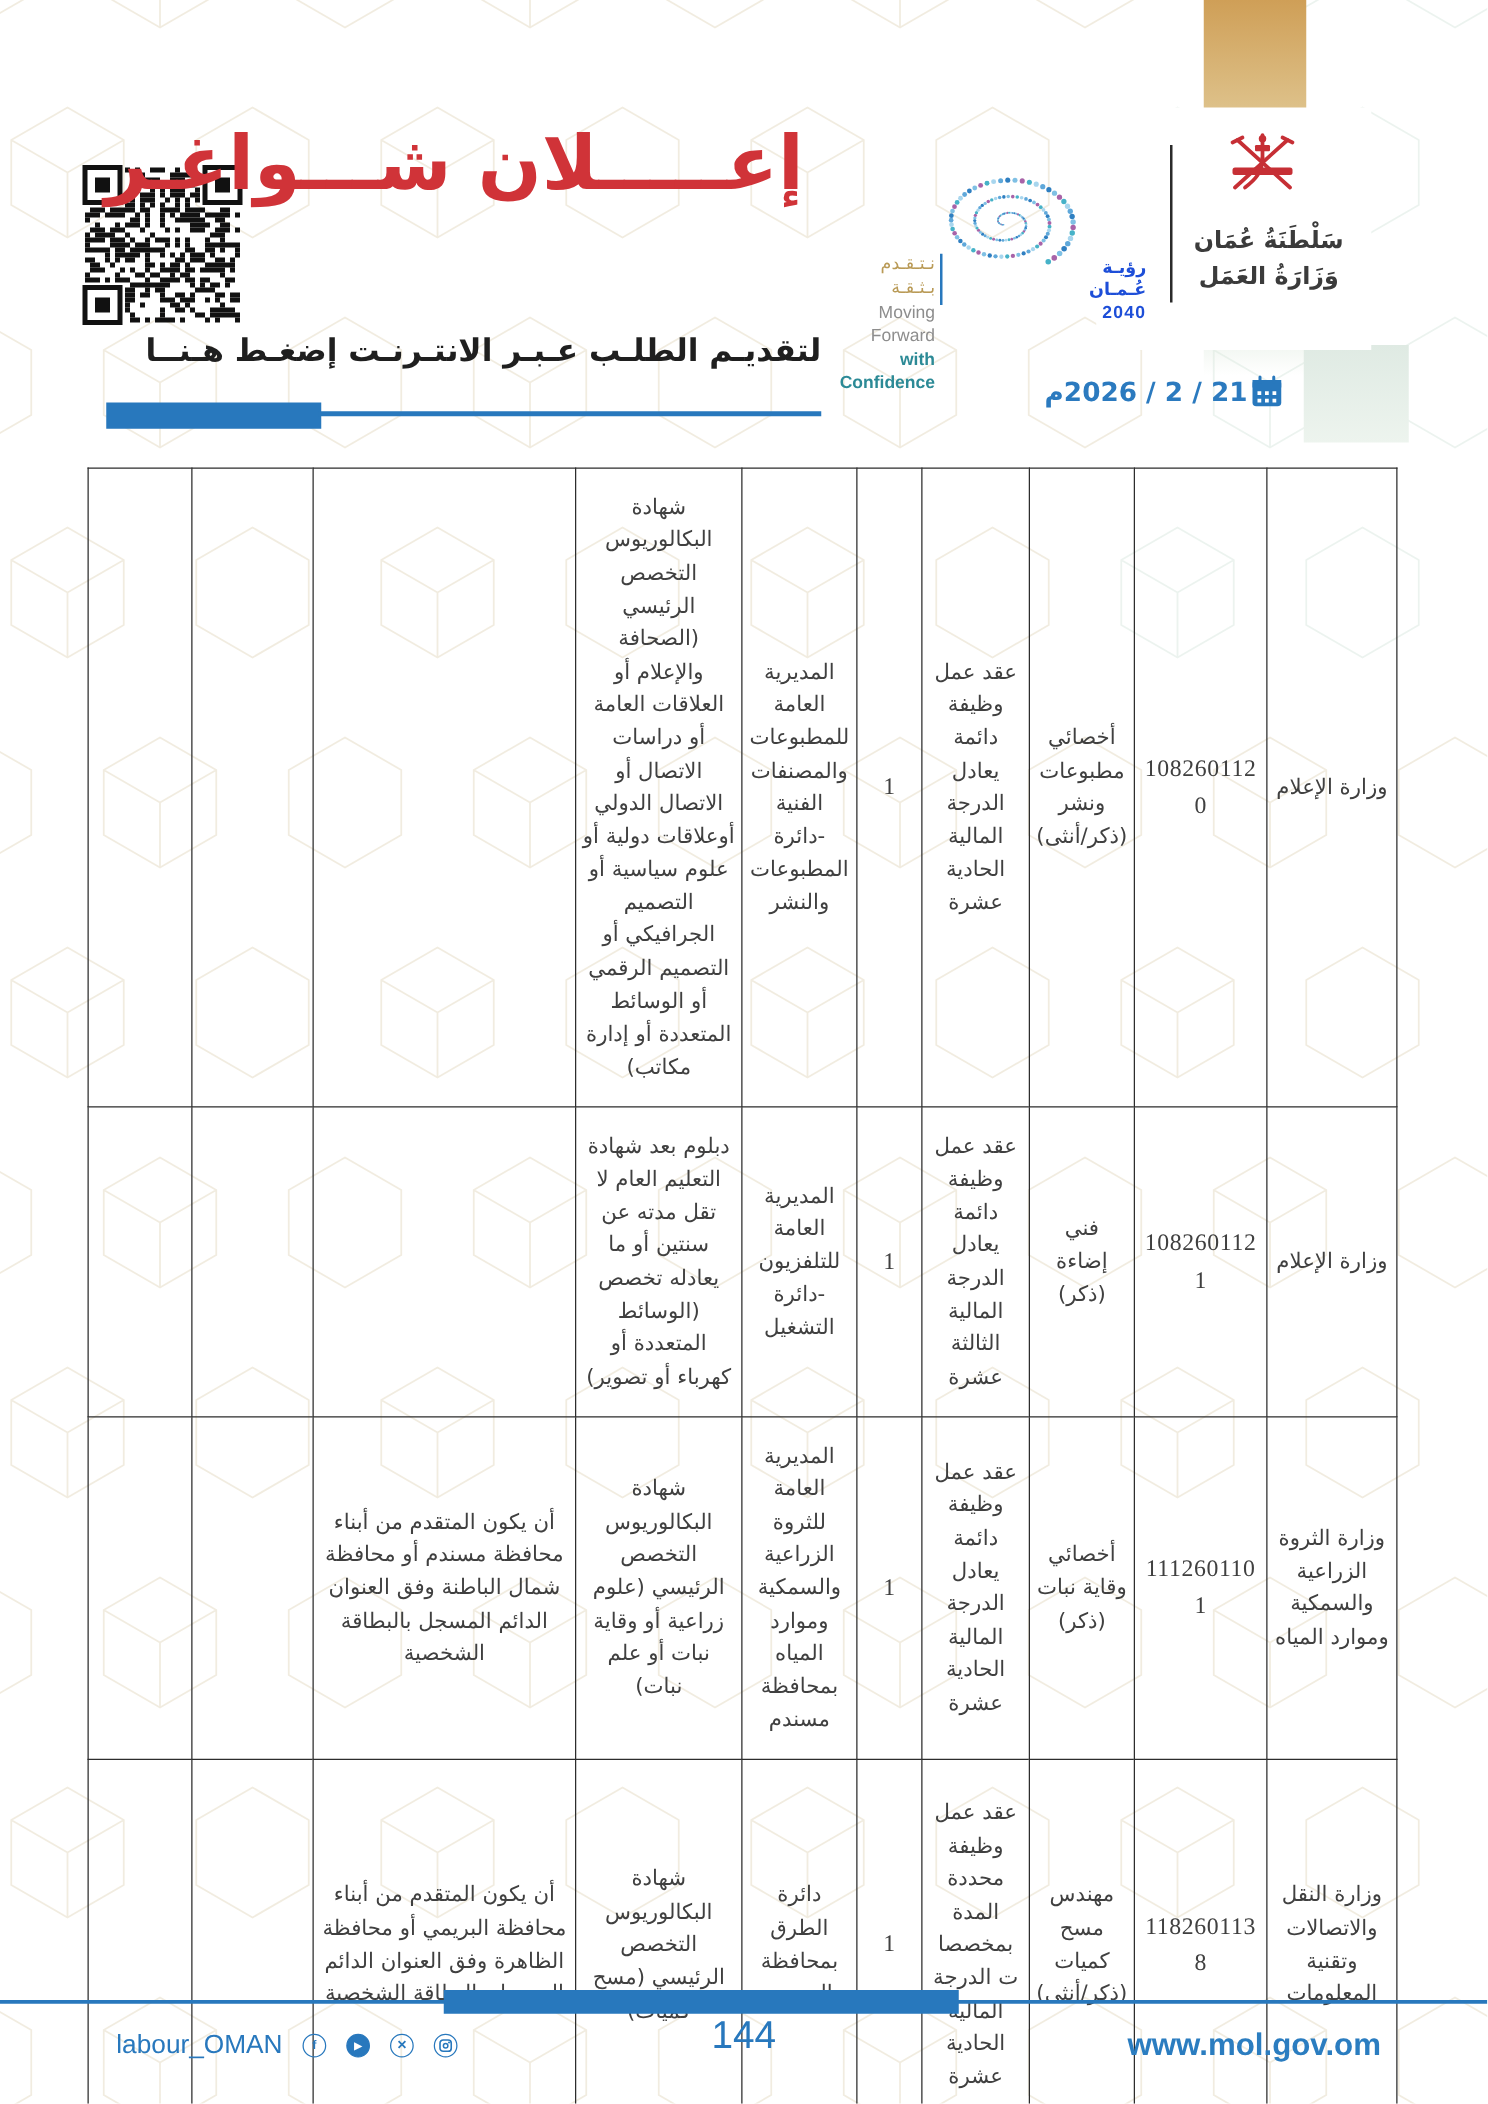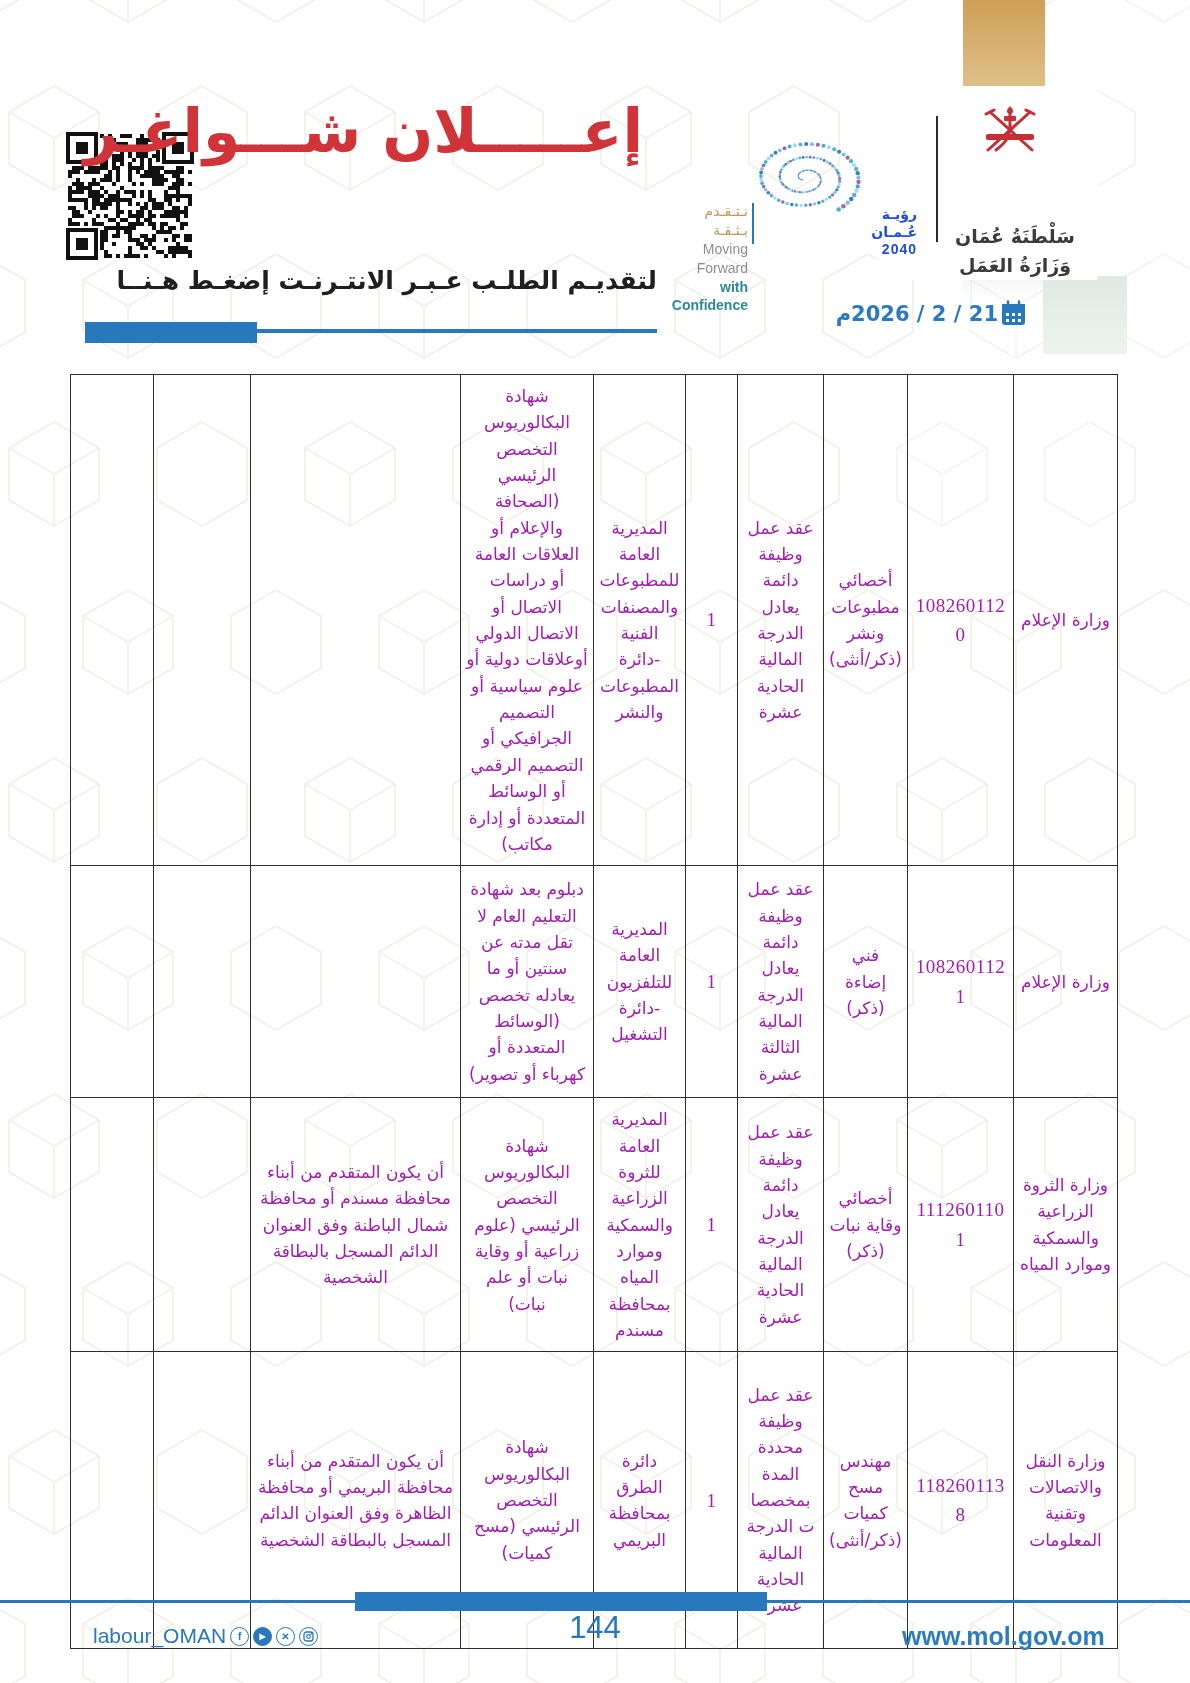--- a/index.html
+++ b/index.html
@@ -19,46 +19,46 @@
     color:#2b7abf;direction:rtl;z-index:2;white-space:nowrap;}
   .applyline{position:absolute;right:533px;top:266px;font-size:25px;font-weight:bold;
     color:#1f1f1f;direction:rtl;z-index:2;white-space:nowrap;}
   .bar-thick{position:absolute;left:85px;top:322px;width:172px;height:21px;background:#2878bd;z-index:2;}
   .bar-thin{position:absolute;left:255px;top:329px;width:402px;height:4px;background:#2878bd;z-index:2;}
   
   .govcard{position:absolute;left:877px;top:86px;width:220px;height:194px;background:#ffffff;z-index:1;}
   .govdivider{position:absolute;left:59px;top:30px;width:2px;height:126px;background:#2b2b2b;}
   .emblem{position:absolute;left:103px;top:18px;width:60px;height:66px;}
   .govtext{position:absolute;left:62px;top:92px;width:152px;text-align:center;font-size:19px;
-    font-weight:bold;color:#3b3b3b;direction:rtl;line-height:1.5;margin-top:44px;}
+    font-weight:bold;color:#3b3b3b;direction:rtl;line-height:1.5;}
   .swirl{position:absolute;left:745px;top:128px;width:128px;height:106px;z-index:2;}
   .visiontext{position:absolute;left:833px;top:206px;width:84px;z-index:2;
     font-size:14px;font-weight:bold;color:#1d4ed8;direction:rtl;line-height:1.25;}
   .vision2040{font-size:14px;letter-spacing:1px;font-family:"Liberation Sans",sans-serif;}
   .tagline{position:absolute;left:666px;top:202px;width:82px;text-align:right;z-index:2;
     font-family:"Liberation Sans",sans-serif;font-size:14px;line-height:1.35;}
   .tg-ar{color:#b99a56;direction:rtl;font-family:"DejaVu Sans",sans-serif;}
   .tg-en1{color:#8d8d8d;}
   .tg-en2{color:#2c8a96;font-weight:bold;}
   .tagdivider{position:absolute;left:752px;top:203px;width:2px;height:41px;background:#2878bd;z-index:2;}
   .dateicon{position:absolute;left:1000px;top:300px;width:27px;height:27px;z-index:2;}
   .datetext{position:absolute;right:192px;top:302px;font-size:21px;font-weight:bold;
     color:#2b7abf;direction:rtl;z-index:2;white-space:nowrap;}
   
   .vac-table{position:absolute;left:70px;top:374px;width:1047px;z-index:2;
     border-collapse:collapse;table-layout:fixed;direction:rtl;}
   .vac-table td{border:1.5px solid #2d2d2d;text-align:center;vertical-align:middle;
-    font-size:17px;line-height:1.55;padding:8px 5px;color:#a21caf;background:transparent;
+    font-size:17px;line-height:1.55;padding:18px 5px;color:#404040;background:transparent;
     word-wrap:break-word;}
   .vac-table td.num{direction:ltr;font-family:"Liberation Serif","DejaVu Serif",serif;
     font-size:19px;letter-spacing:.5px;}
   
   .f-line{position:absolute;left:0;top:1600px;width:1190px;height:3px;background:#2878bd;z-index:2;}
   .f-bar{position:absolute;left:355px;top:1592px;width:412px;height:19px;background:#2878bd;z-index:2;}
-  .social{position:absolute;left:93px;top:1624px;z-index:2;display:flex;align-items:center;gap:4px;
+  .social{position:absolute;left:93px;top:1624px;z-index:2;display:flex;align-items:center;gap:16px;
     font-family:"Liberation Sans",sans-serif;}
   .social .handle{font-size:21px;color:#2878bd;}
   .sicon{width:19px;height:19px;border:1.6px solid #2878bd;border-radius:50%;display:flex;
     align-items:center;justify-content:center;font-size:10px;color:#2878bd;font-weight:bold;box-sizing:border-box;}
   .sicon.filled{background:#2878bd;color:#ffffff;font-size:8px;}
   .pagenum{position:absolute;left:540px;top:1610px;width:110px;text-align:center;z-index:2;
     font-size:31px;color:#2878bd;font-family:"Liberation Sans",sans-serif;}
   .website{position:absolute;left:868px;top:1622px;z-index:2;font-size:25px;color:#2b7dc0;
     font-weight:bold;font-family:Liberation Sans, sans-serif;margin-left:34px;}
 </style>

